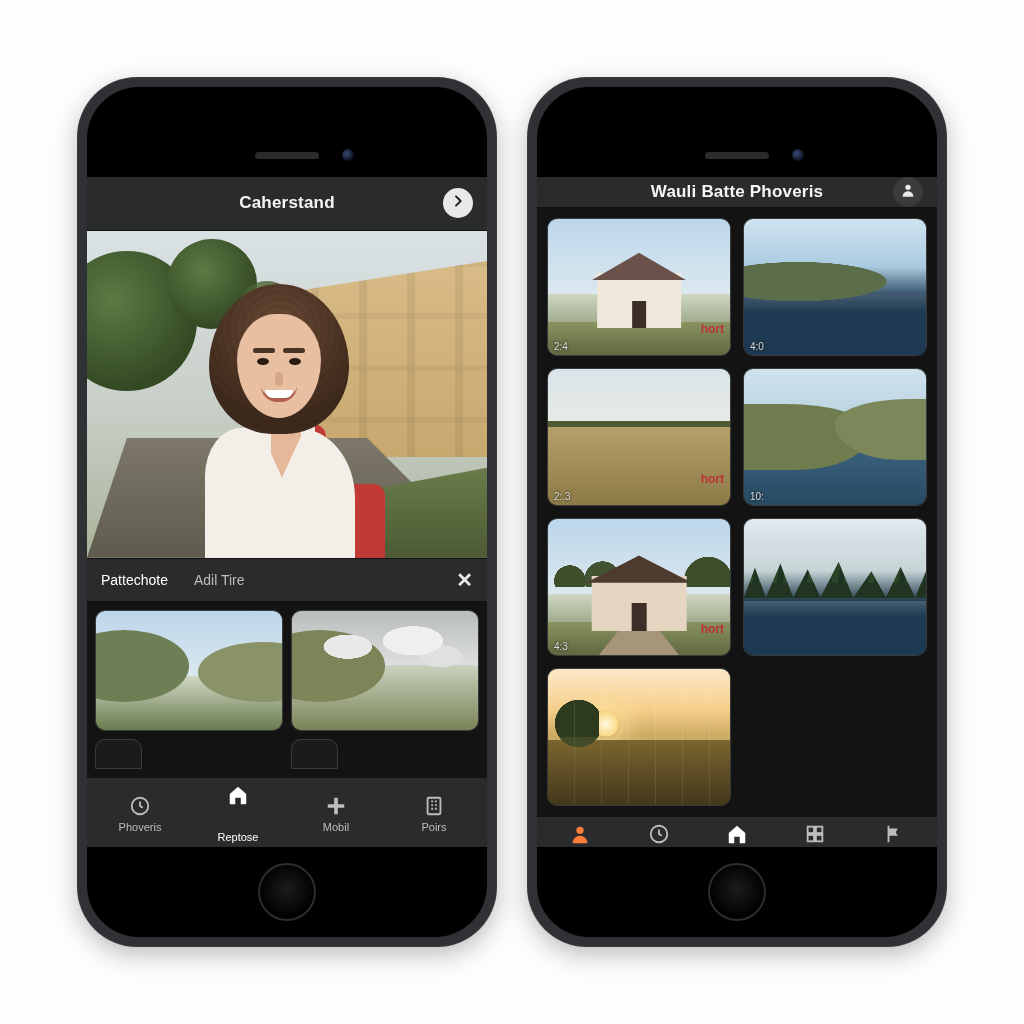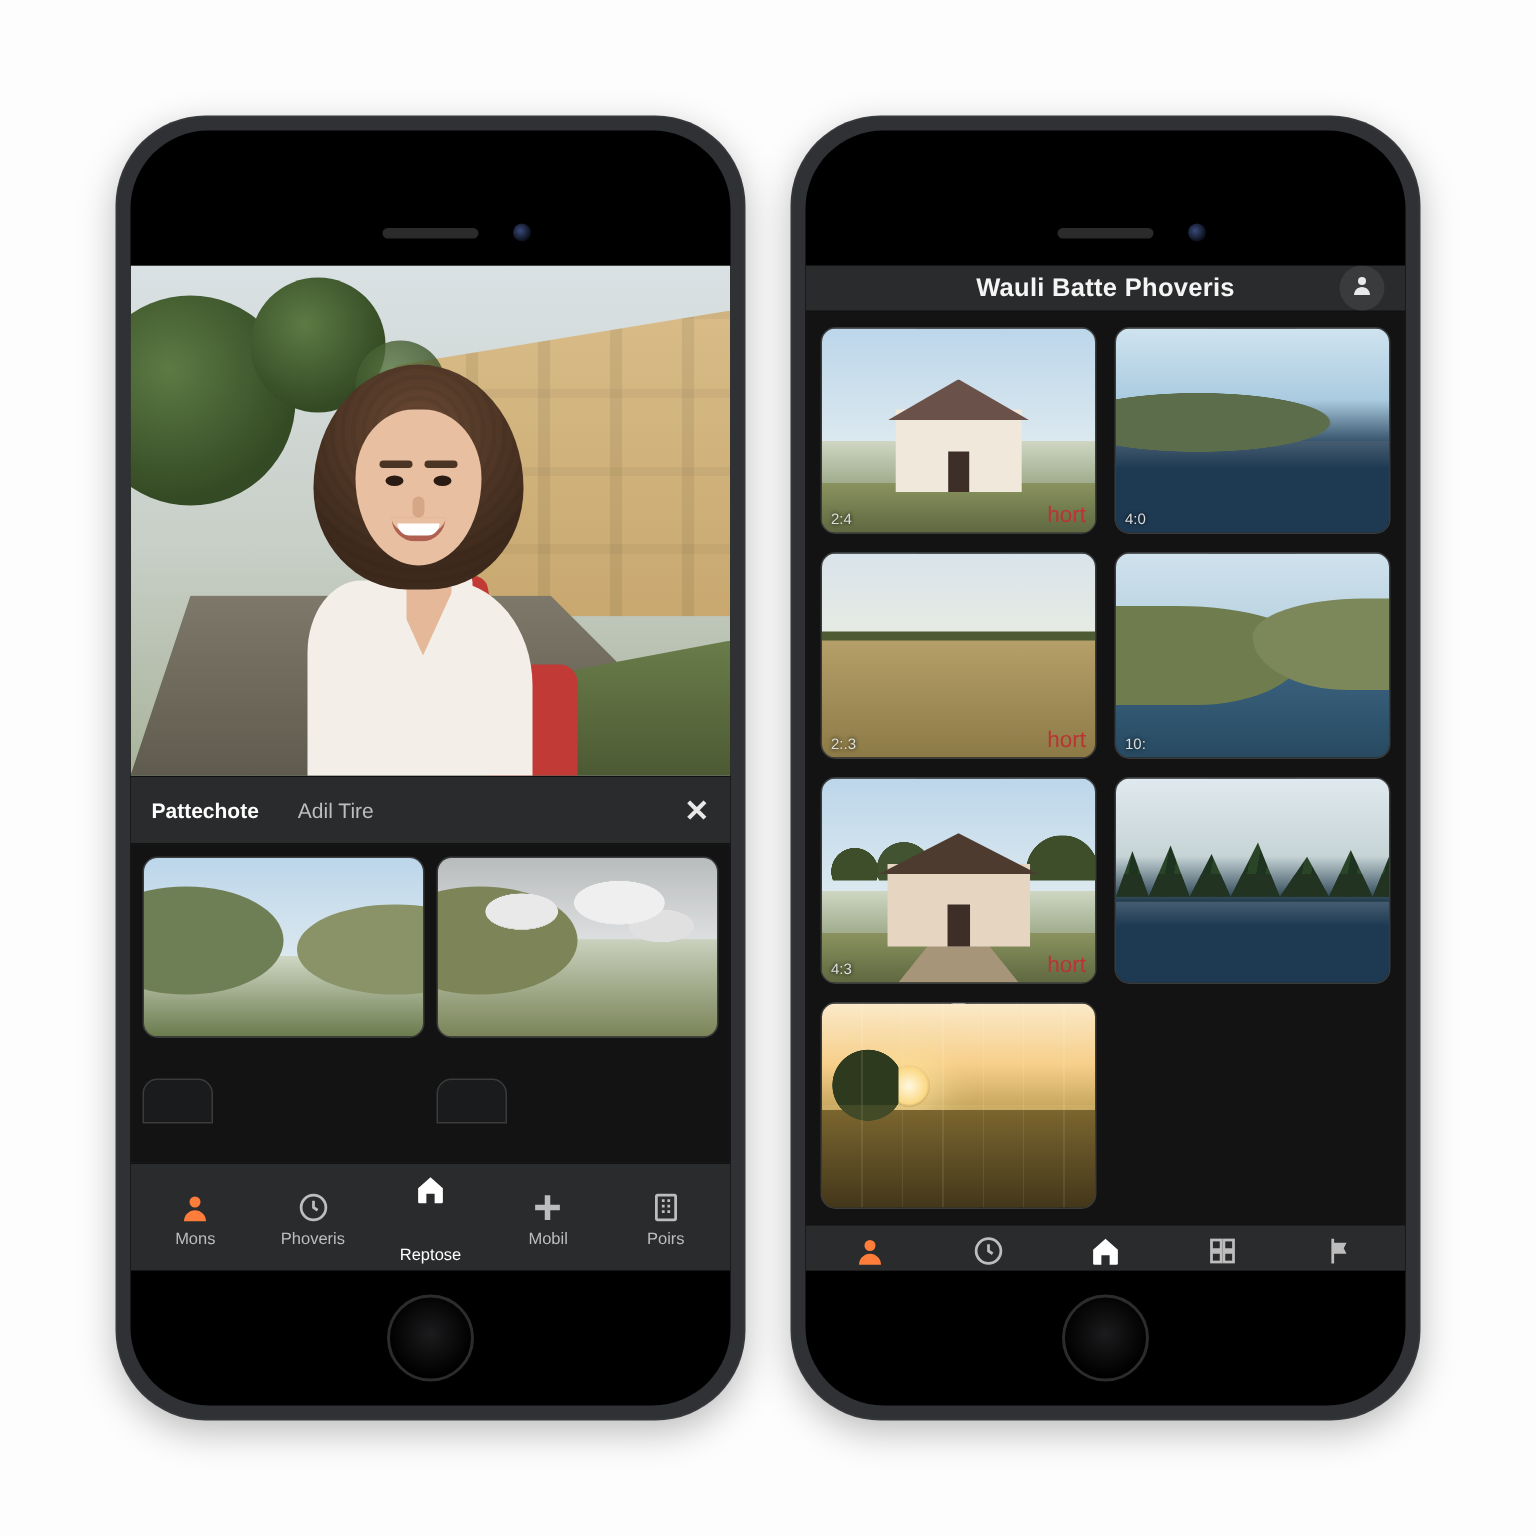--- a/index.html
+++ b/index.html
@@ -198,21 +198,21 @@
     background:#c23a36;border-radius:12px;
   }
 
   
   .secbar{
     height:46px;background:#2a2b2c;display:flex;align-items:center;
     padding:0 14px;justify-content:space-between;border-top:1px solid #111;border-bottom:1px solid #111;
   }
   .secbar .tabs{display:flex;gap:26px;}
   .tab{color:#bdbdbd;font-size:14px;cursor:pointer;}
-  .tab.active{color:#fff;font-weight:700;}
+  .tab.active{color:#fff;font-weight:400;}
   .xbtn{color:#e9e9e9;font-size:20px;cursor:pointer;font-weight:700;}
 
   
   .grid{
     flex:1;background:#131313;padding:8px;
     display:grid;gap:8px;
   }
   .g2{grid-template-columns:1fr 1fr;}
   .g2 .thumb{aspect-ratio:1.55/1;}
 
@@ -222,21 +222,21 @@
   }
   .thumb{
     background:#1a1b1c;border-radius:10px;border:1px solid #3a3b3c;
     position:relative;overflow:hidden;cursor:pointer;
   }
   .thumb.peek{height:30px;border-radius:10px 10px 0 0;}
   .thumb .meta{
     position:absolute;bottom:3px;left:6px;color:#ddd;font-size:10px;text-shadow:0 0 3px #000;
   }
   .thumb .meta-r{
-    position:absolute;bottom:3px;right:6px;color:#b33;font-size:15px;
+    position:absolute;bottom:19px;right:6px;color:#b33;font-size:12px;font-weight:bold;
   }
   .thumb .bump{
     position:absolute;top:-7px;left:50%;transform:translateX(-50%);
     width:60px;height:14px;background:#1a1b1c;border:1px solid #3a3b3c;border-bottom:none;
     border-radius:8px 8px 0 0;
   }
   .topdot{
     position:absolute;top:-6px;left:50%;transform:translateX(-50%);
     width:12px;height:12px;border-radius:50%;background:#e9e9e9;border:2px solid #131313;
   }
@@ -341,20 +341,38 @@
 
 <div class="phone">
   <div class="phone-inner">
     <div class="phone-top">
       <div class="speaker"></div>
       <div class="camera"></div>
     </div>
 
     <div class="screen">
 
+      <div class="hbar">
+        <div class="plain-btn">
+          <span>
+            <svg viewBox="0 0 24 24" fill="none" stroke="currentColor" stroke-width="2.4" stroke-linecap="round">
+              <path d="M5 5 L19 19 M19 5 L5 19"></path>
+              <path d="M4 12 h4 M16 12 h4" opacity=".0"></path>
+            </svg>
+          </span>
+        </div>
+        <div class="title">Caherstand</div>
+        <div class="circ-btn">
+          <span>
+            <svg viewBox="0 0 24 24" width="16" height="16" fill="none" stroke="#222" stroke-width="3" stroke-linecap="round" stroke-linejoin="round">
+                <path d="M9 5l7 7-7 7"></path>
+              </svg>
+          </span>
+        </div>
+      </div>
 
       <div class="hero">
         <div class="sky"></div>
         <div class="building"></div>
         <div class="tree t1"></div>
           <div class="tree t2"></div>
           <div class="tree t3"></div>
         <div class="path"></div>
           <div class="grass"></div>
         <div class="person">
@@ -399,29 +417,20 @@
           <div class="scene sc-cloudy">
               <div class="hill h1" style="background:#7c8458;"></div>
             </div>
         </div>
         <div class="thumb peek"></div>
         <div class="thumb peek"></div>
       </div>
 
       <div class="tabbar">
         <div class="tabitem">
-          <div class="ic accent">
-            <svg viewBox="0 0 24 24" fill="currentColor">
-                <circle cx="12" cy="8" r="4"></circle>
-                <path d="M4 22c0-4.4 3.6-8 8-8s8 3.6 8 8z"></path>
-              </svg>
-          </div>
-          <span>Mons</span>
-        </div>
-        <div class="tabitem">
           <div class="ic">
             <svg viewBox="0 0 24 24" fill="none" stroke="currentColor" stroke-width="2">
                 <circle cx="12" cy="12" r="9"></circle>
                 <path d="M12 7v5l3 2"></path>
               </svg>
           </div>
           <span>Phoveris</span>
         </div>
         <div class="tabitem active">
           <div class="ic">

